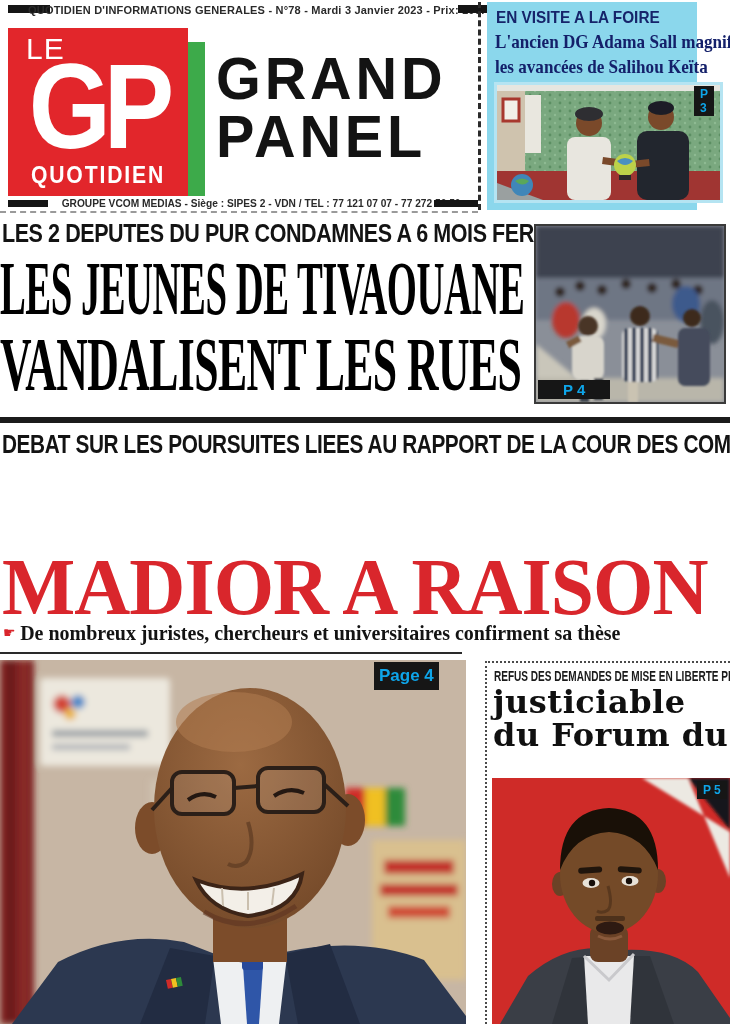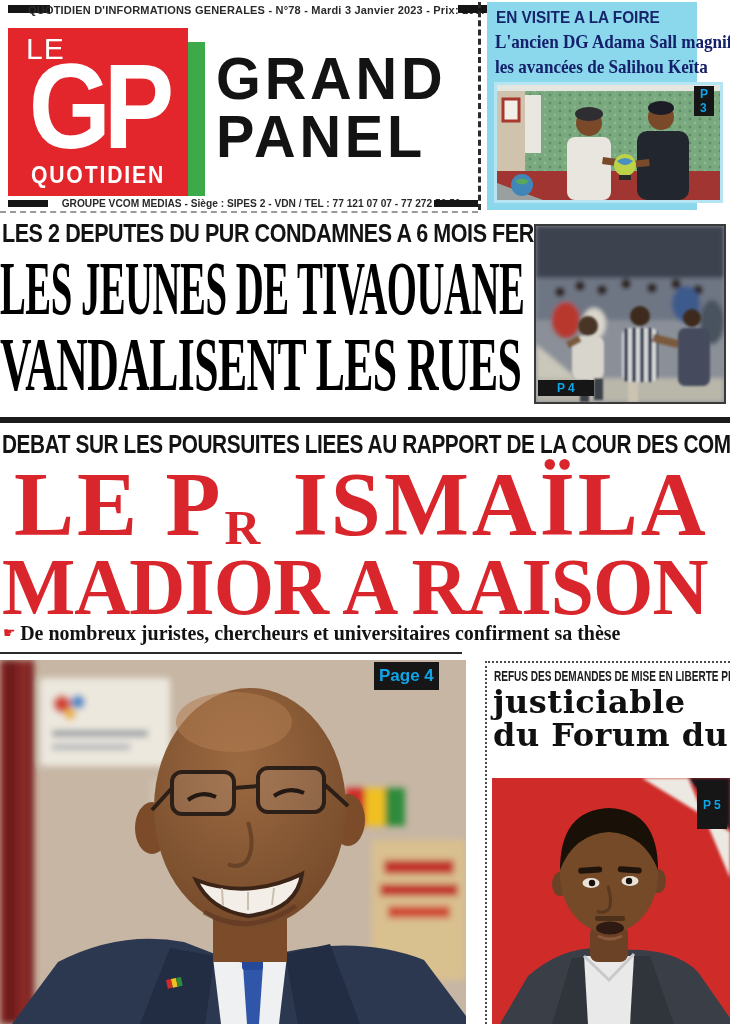--- a/index.html
+++ b/index.html
@@ -188,26 +188,25 @@
         <rect x="58" y="152" width="9" height="22" fill="#3a3f48"></rect>
         <circle cx="104" cy="90" r="10" fill="#3c2b1f"></circle>
         <rect x="86" y="102" width="36" height="54" rx="7" fill="url(#stripesP)"></rect>
         <rect x="118" y="108" width="26" height="8" fill="#7a5a3c" transform="rotate(14 118 108)"></rect>
         <rect x="92" y="156" width="10" height="20" fill="#cac3b2"></rect>
         <circle cx="156" cy="92" r="9" fill="#3c2b1f"></circle>
         <rect x="142" y="102" width="32" height="58" rx="7" fill="#444c5c"></rect>
       </g>
     </svg>
   </div>
-  <div class="badge" style="left:538px;top:380px;font-size:12px;padding:1px 19px;">P 4</div>
+  <div class="badge" style="left:538px;top:380px;font-size:15px;padding:1px 25px;">P 4</div>
 
   <div class="rule-thick"></div>
 
   <div class="madior-kicker">DEBAT SUR LES POURSUITES LIEES AU RAPPORT DE LA COUR DES COMPTES</div>
-  <div class="red-line red-line1"><span>LE P</span><span class="subR">R</span><span> ISMAÏLA</span></div>
   <div class="red-line red-line2">MADIOR A RAISON</div>
 
   <div class="subhead"><span class="bullet">☛</span><span>De nombreux juristes, chercheurs et universitaires confirment sa thèse</span></div>
   <div class="rule-thin"></div>
 
   <div class="madior-photo">
     <svg width="466" height="364" viewBox="0 0 466 364" xmlns="http://www.w3.org/2000/svg">
       <defs>
         <filter id="blurD">
             <feGaussianBlur stdDeviation="3"></feGaussianBlur>
@@ -315,15 +314,15 @@
       <ellipse cx="99" cy="105" rx="8.5" ry="5" fill="#e8e2d8"></ellipse>
       <ellipse cx="138" cy="103" rx="8.5" ry="5" fill="#e8e2d8"></ellipse>
       <circle cx="100" cy="105" r="3.2" fill="#170f0a"></circle>
       <circle cx="137" cy="103" r="3.2" fill="#170f0a"></circle>
       <path d="M116,108 q5,18 0,24 q-6,4 -11,1" fill="none" stroke="#52331c" stroke-width="3" opacity="0.8"></path>
       <rect x="103" y="138" width="30" height="5" rx="2" fill="#20150c" opacity="0.45"></rect>
       <ellipse cx="118" cy="150" rx="14" ry="6.5" fill="#2e1a12"></ellipse>
       <path d="M106,158 q12,6 24,0" fill="none" stroke="#8a5a3c" stroke-width="3"></path>
     </svg>
   </div>
-  <div class="badge" style="left:697px;top:781px;font-size:12px;padding:17px 6px;">P 5</div>
+  <div class="badge" style="left:697px;top:781px;font-size:12px;padding:2px 6px;">P 5</div>
 
 </div>
 
 </body></html>

